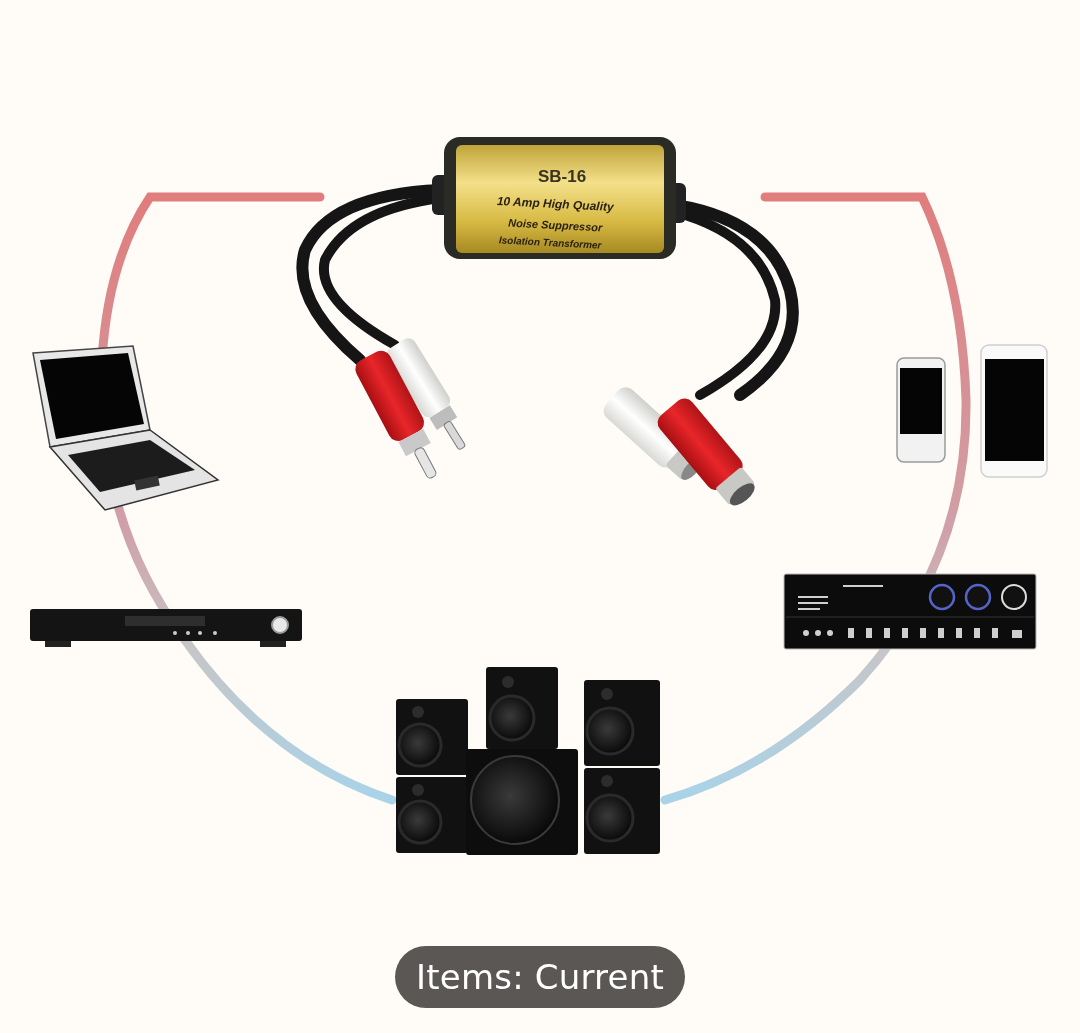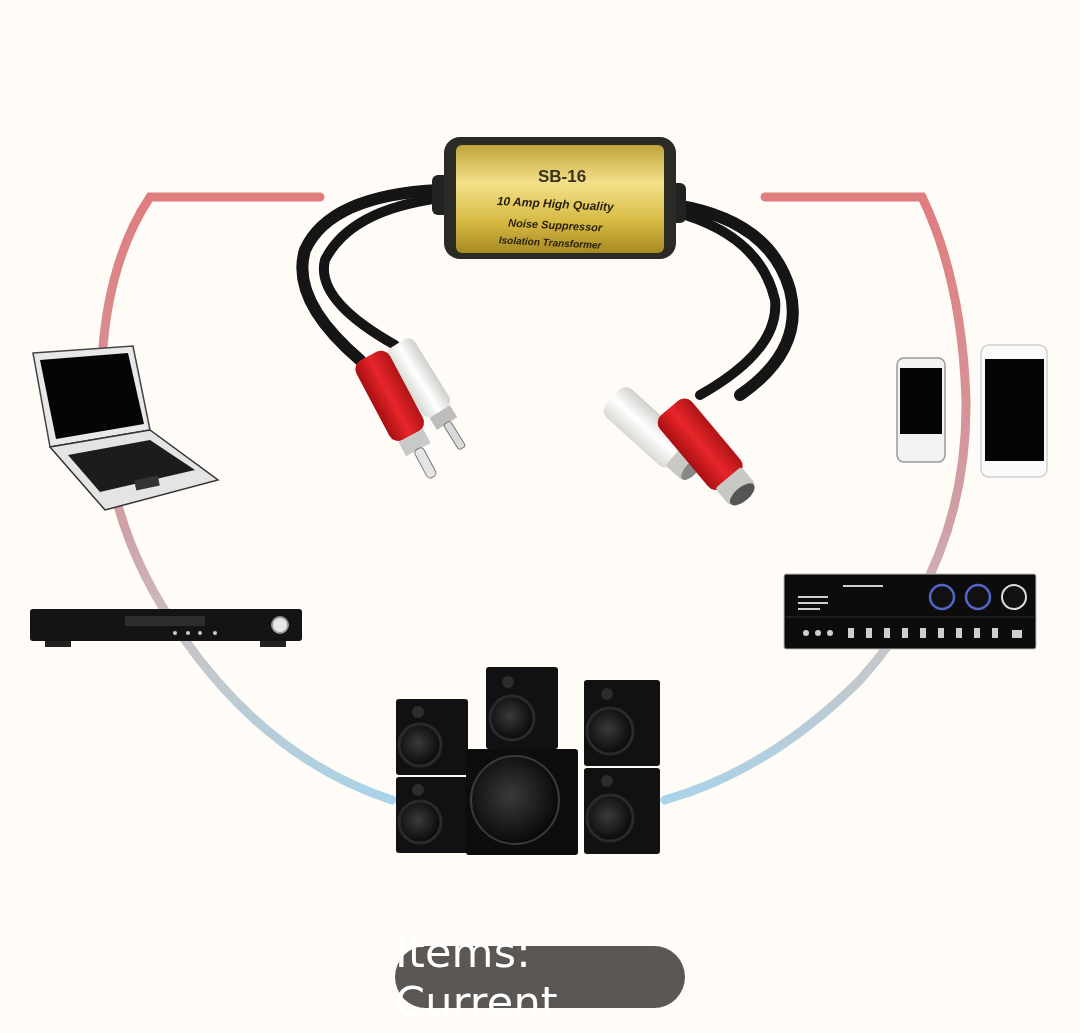--- a/index.html
+++ b/index.html
@@ -1,19 +1,19 @@
 <!DOCTYPE html>
 <html><head>
 <meta charset="utf-8">
 <style>
   html,body{margin:0;padding:0;}
   body{width:1080px;height:1033px;background:#fffcf8;position:relative;overflow:hidden;font-family:"Liberation Sans",sans-serif;}
   .stage{position:absolute;left:0;top:0;width:1080px;height:1033px;padding-left:44px;}
   svg{position:absolute;left:0;top:0;}
-  .pill{position:absolute;left:395px;top:946px;width:290px;height:62px;border-radius:31px;background:#5a5755;color:#fff;display:flex;align-items:center;justify-content:center;font-size:43px;font-family:"DejaVu Sans",sans-serif;letter-spacing:0.2px;}
+  .pill{position:absolute;left:395px;top:946px;width:290px;height:62px;border-radius:31px;background:#5a5755;color:#fff;display:flex;align-items:center;justify-content:center;font-size:34px;font-family:"DejaVu Sans",sans-serif;letter-spacing:0.2px;}
   .label-text{font-family:"Liberation Sans",sans-serif;font-weight:bold;font-style:italic;fill:#2a2210;}
 </style>
 </head>
 <body>
 
 <div class="stage">
 <svg width="1080" height="1033" viewBox="0 0 1080 1033">
   <defs>
     <linearGradient id="arcL" x1="0" y1="0" x2="0" y2="1">
       <stop offset="0" stop-color="#e07d7d"></stop>

